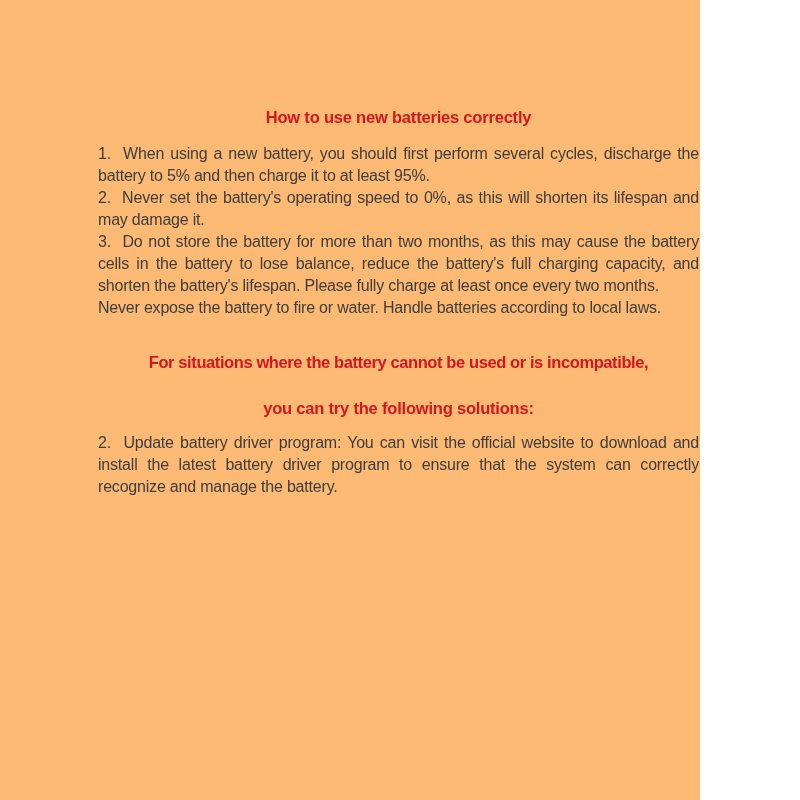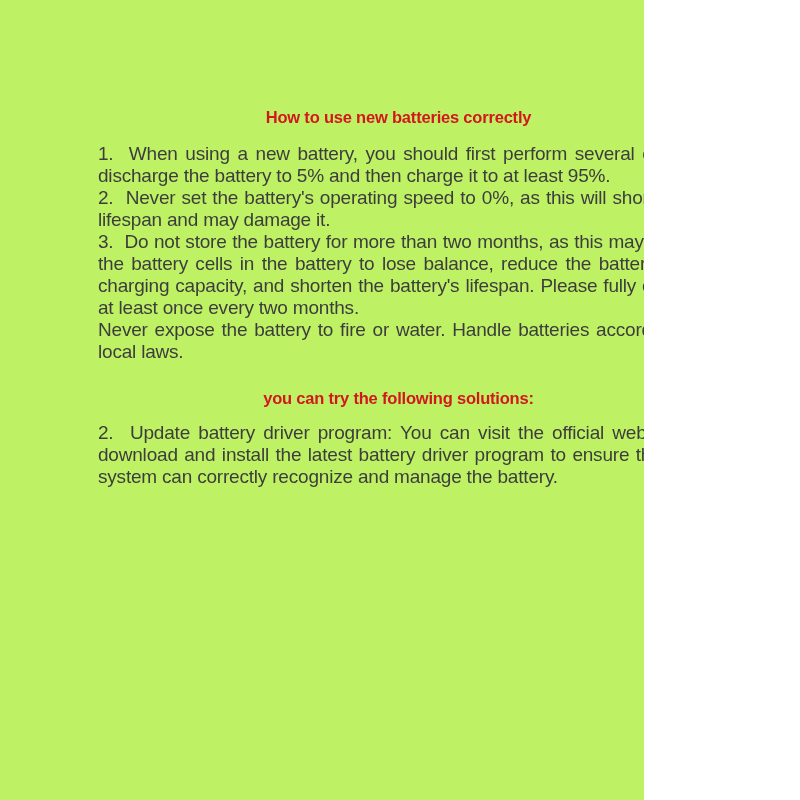--- a/index.html
+++ b/index.html
@@ -2,23 +2,23 @@
 <html><head>
 <meta charset="utf-8">
 <style>
   html, body {
     margin: 0;
     padding: 0;
     background: #ffffff;
   }
   .page {
     position: relative;
-    width: 644px;
+    width: 700px;
     height: 800px;
-    background: #bef264;
+    background: #fdba74;
     overflow: hidden;
     font-family: "Liberation Sans", sans-serif;
   }
   .content {
     position: absolute;
     left: 98px;
     top: 106px;
     width: 601px;
   }
   .red-title {
@@ -26,21 +26,21 @@
     color: #d3171e;
     font-size: 16.5px;
     font-weight: bold;
     text-align: center;
     letter-spacing: -0.2px;
     line-height: 22px;
   }
   .body-par {
     margin: 0;
     color: #3d3d3d;
-    font-size: 19px;
+    font-size: 16px;
     line-height: 22px;
     letter-spacing: -0.2px;
     text-align: justify;
   }
   .h2a {
     margin: 32px 0 0 0;
     letter-spacing: -0.4px;
   }
   .h2b {
     margin: 24px 0 13px 0;
@@ -52,18 +52,19 @@
 <div class="page">
   <div class="content">
 
     <h1 class="red-title">How to use new batteries correctly</h1>
 
     <p class="body-par">1.&nbsp; When using a new battery, you should first perform several cycles, discharge the battery to 5% and then charge it to at least 95%.</p>
     <p class="body-par">2.&nbsp; Never set the battery's operating speed to 0%, as this will shorten its lifespan and may damage it.</p>
     <p class="body-par">3.&nbsp; Do not store the battery for more than two months, as this may cause the battery cells in the battery to lose balance, reduce the battery's full charging capacity, and shorten the battery's lifespan. Please fully charge at least once every two months.</p>
     <p class="body-par">Never expose the battery to fire or water. Handle batteries according to local laws.</p>
 
+    <h2 class="red-title h2a">For situations where the battery cannot be used or is incompatible,</h2>
     <h2 class="red-title h2b">you can try the following solutions:</h2>
 
     <p class="body-par">2.&nbsp; Update battery driver program: You can visit the official website to download and install the latest battery driver program to ensure that the system can correctly recognize and manage the battery.</p>
 
   </div>
 </div>
 
 </body></html>

